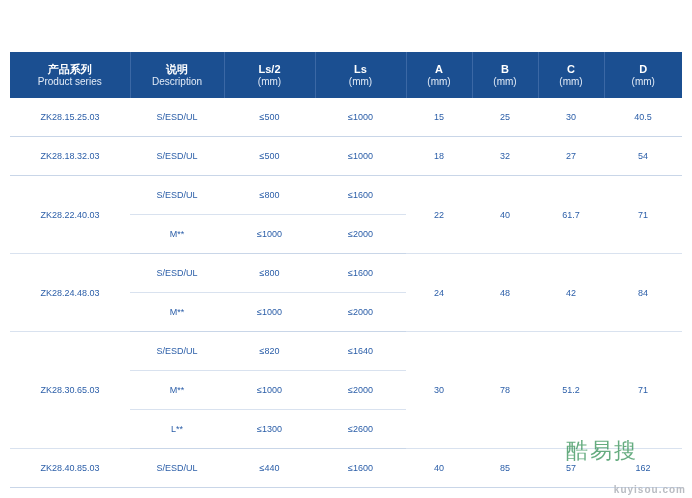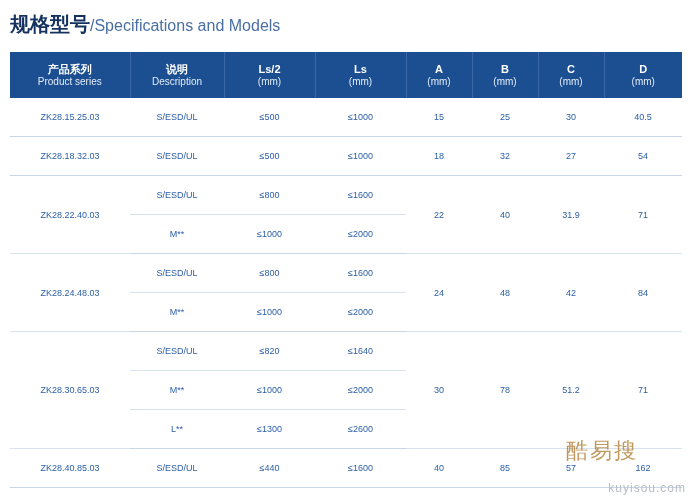--- a/index.html
+++ b/index.html
@@ -88,44 +88,42 @@
     border-bottom: 1px solid #e6ecf5;
   }
   tr.rowgroup-end td {
     border-bottom: 1px solid #c9d6e8;
   }
   .watermark {
     position: absolute;
     right: 54px;
     bottom: 32px;
     font-size: 22px;
-    color: #a16207;
+    color: #15803d;
     opacity: 0.65;
     letter-spacing: 2px;
     font-family: "DejaVu Sans", sans-serif;
     pointer-events: none;
   }
   .watermark-small {
     position: absolute;
     right: 6px;
     bottom: 3px;
-    font-size: 12px;
+    font-size: 10px;
     color: #b9bcc2;
     letter-spacing: 1px;
     pointer-events: none;
+    font-weight: bold;
   }
 </style>
 </head>
 <body>
 
 <div class="page">
 
-  <div class="title">
-    <span class="cn">规格型号</span><span class="en">/Specifications and Models</span>
-  </div>
 
   <table class="spec">
     <colgroup>
       <col style="width:120px">
       <col style="width:94px">
       <col style="width:91px">
       <col style="width:91px">
       <col style="width:66px">
       <col style="width:66px">
       <col style="width:66px">
@@ -188,21 +186,21 @@
           <td rowspan="1">27</td>
           <td rowspan="1">54</td>
         </tr>
         <tr>
           <td class="series" rowspan="2">ZK28.22.40.03</td>
           <td class="sub">S/ESD/UL</td>
           <td class="sub">≤800</td>
           <td class="sub">≤1600</td>
           <td rowspan="2">22</td>
           <td rowspan="2">40</td>
-          <td rowspan="2">31.9</td>
+          <td rowspan="2">61.7</td>
           <td rowspan="2">71</td>
         </tr>
         <tr class="rowgroup-end">
           <td class="">M**</td>
           <td class="">≤1000</td>
           <td class="">≤2000</td>
         </tr>
         <tr>
           <td class="series" rowspan="2">ZK28.24.48.03</td>
           <td class="sub">S/ESD/UL</td>

